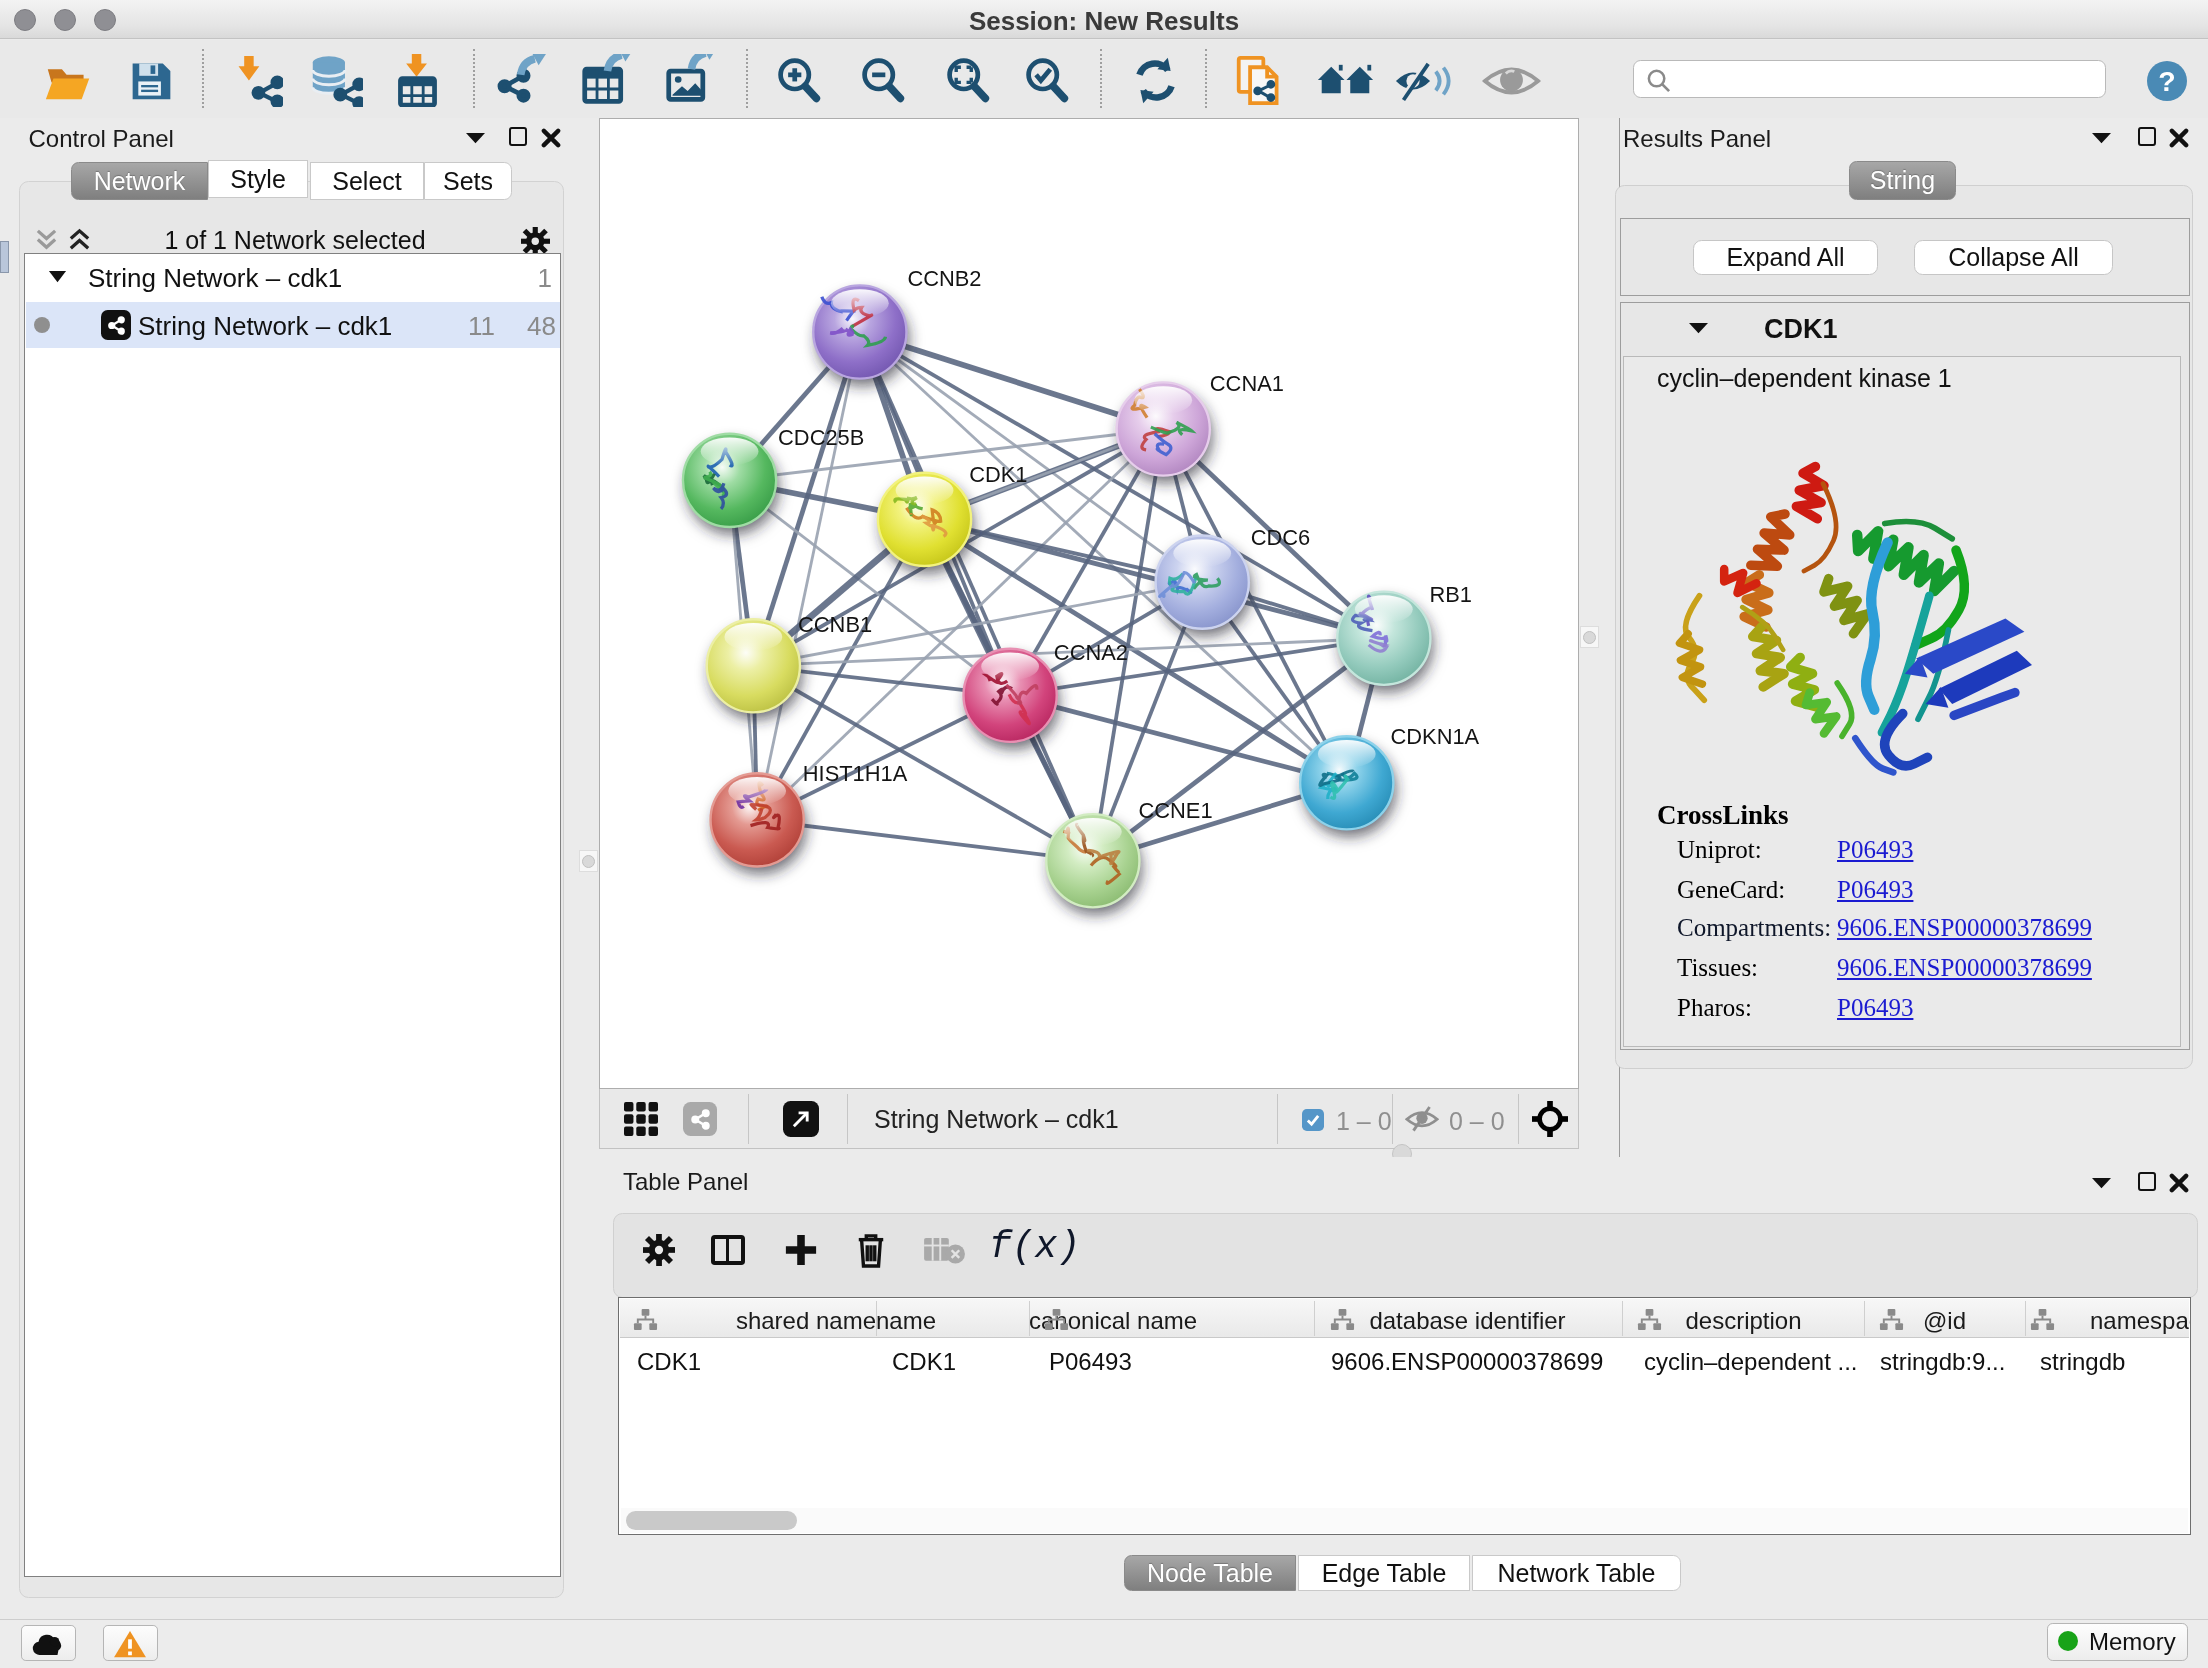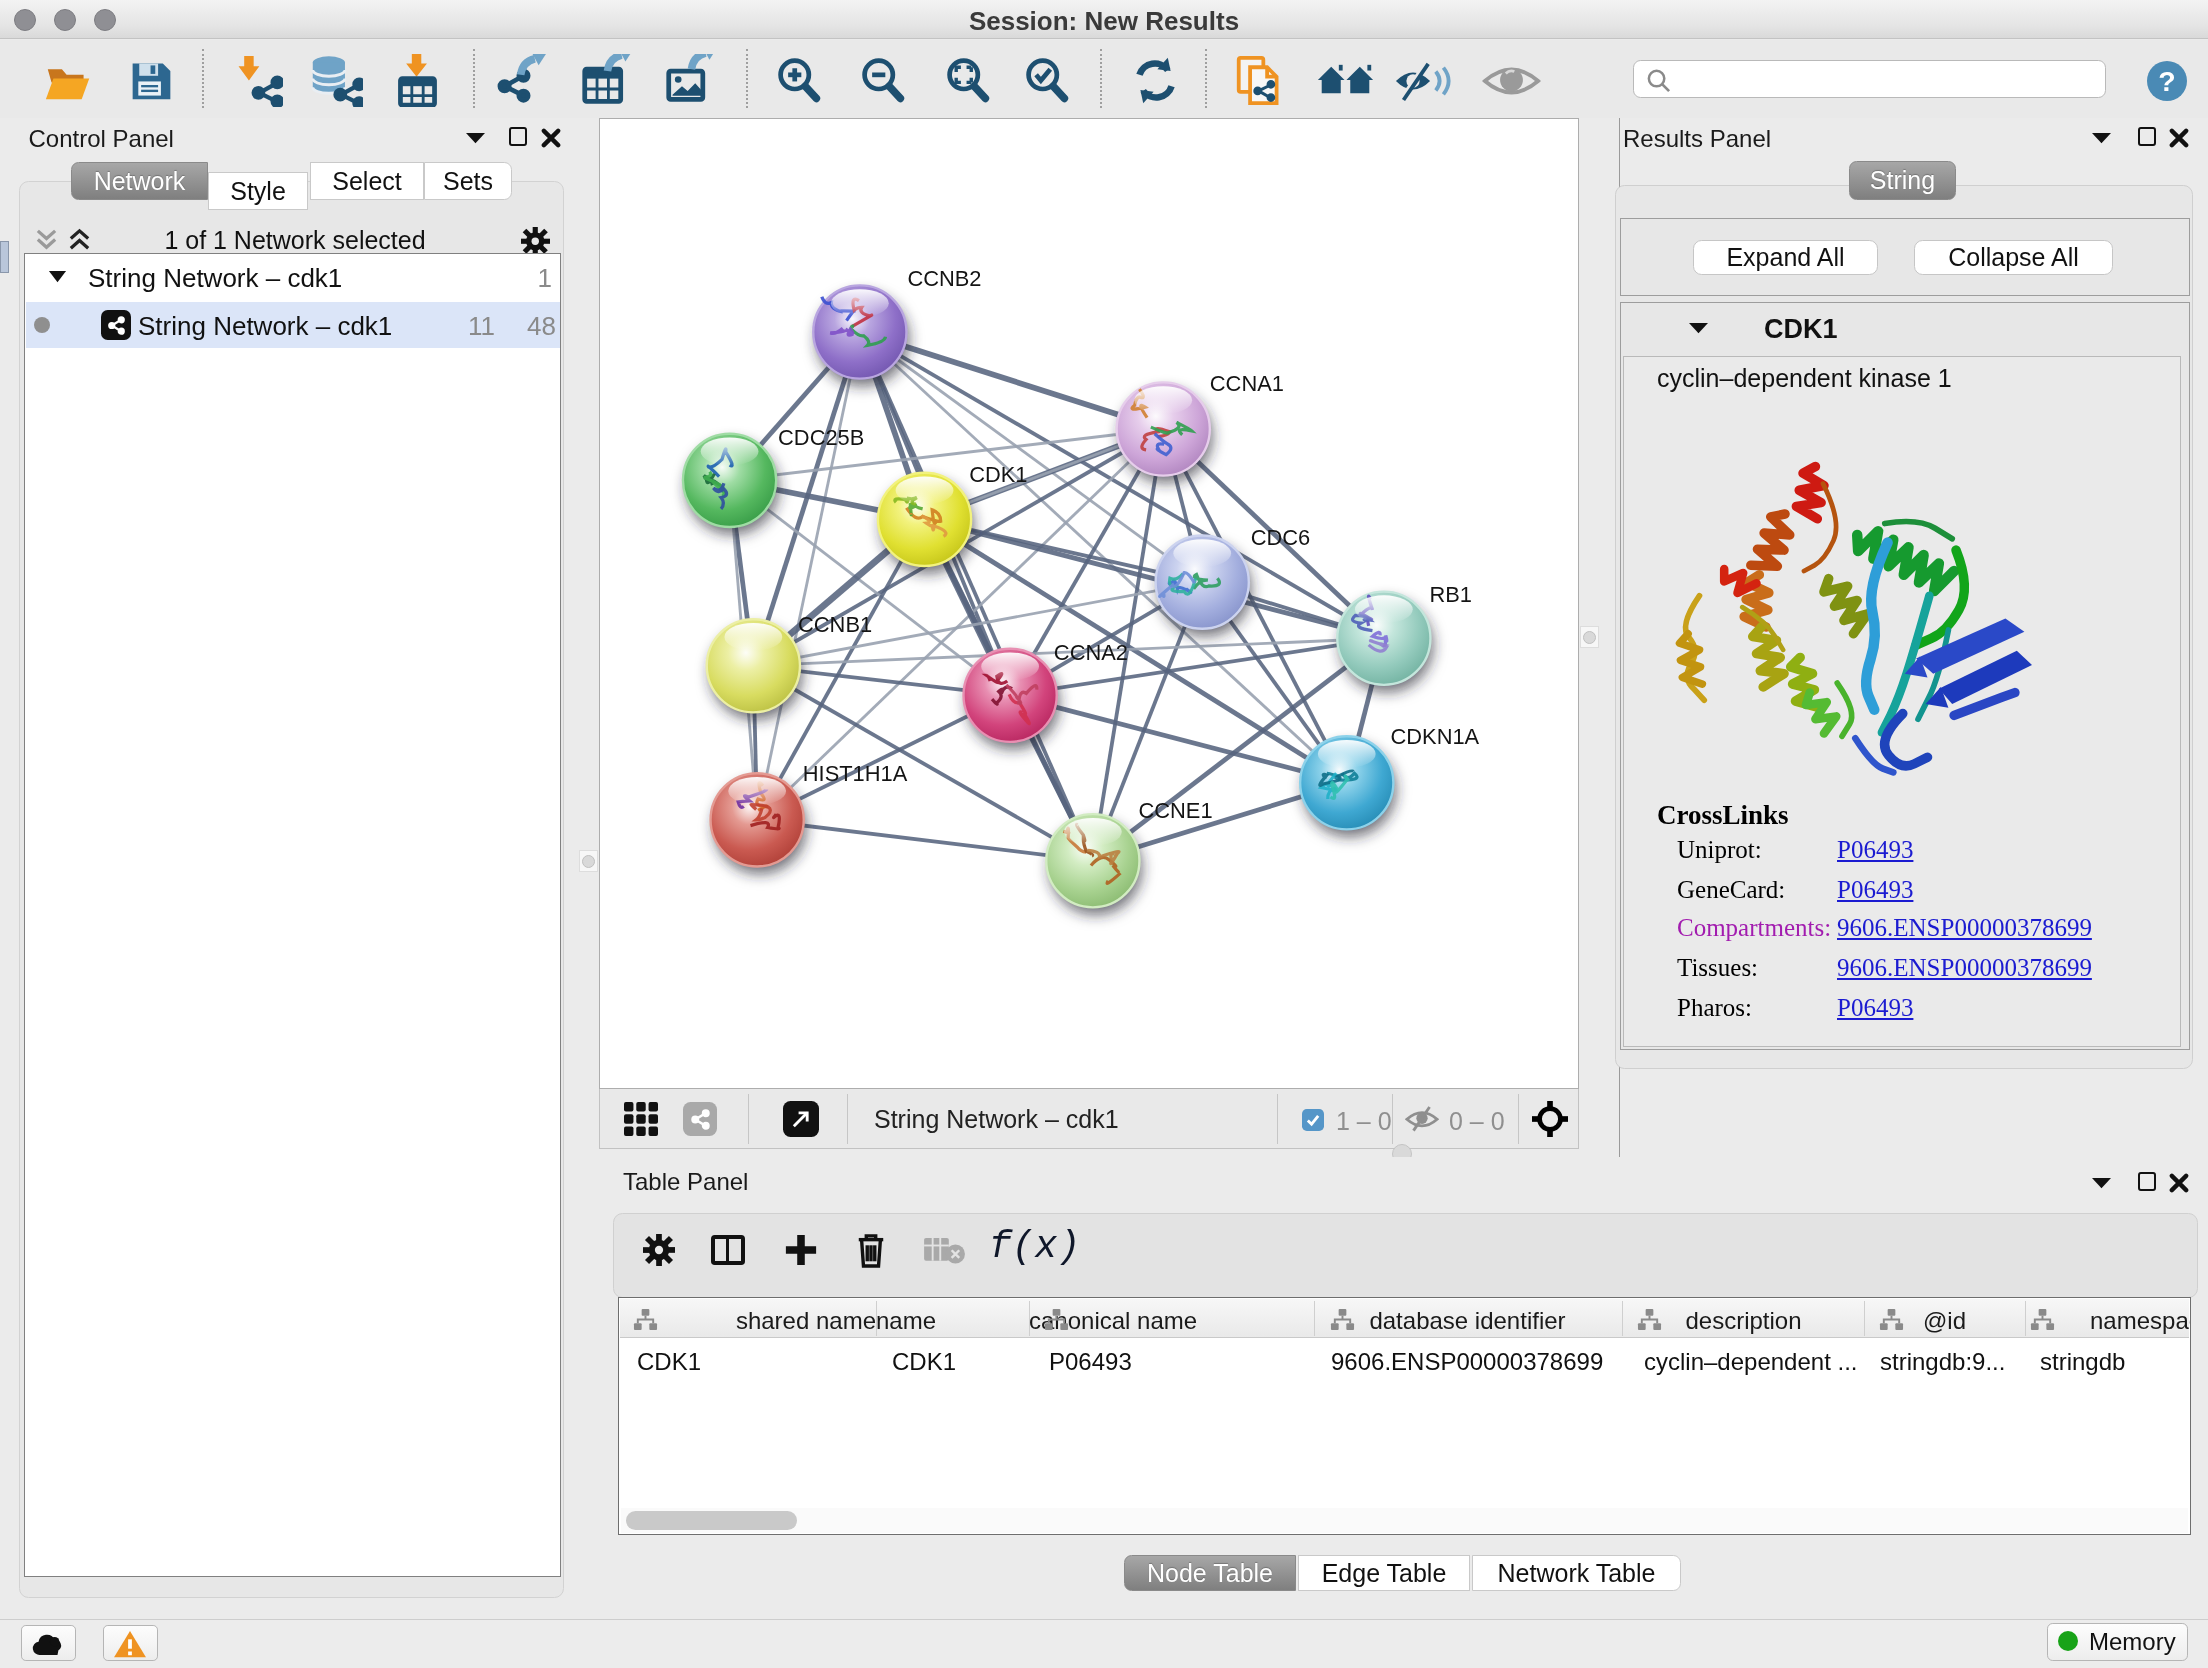--- a/index.html
+++ b/index.html
@@ -184,21 +184,21 @@
 <div class="abs panelhead" style="left:28.5px;top:125px">Control Panel</div>
 <svg class="abs" style="left:465px;top:131px" width="21" height="13.3" viewBox="0 0 22 14">
     <path d="M1 2 h20 L11 13 Z" fill="#111"></path>
   </svg>
 <div class="abs" style="left:509px;top:127px;width:18px;height:19px;border:2.9px solid #111;border-radius:2.9px"></div>
 <svg class="abs" style="left:541px;top:128px" width="20" height="20" viewBox="0 0 21 21">
     <path d="M3 3 L18 18 M18 3 L3 18" stroke="#111" stroke-width="4.6" stroke-linecap="round"></path>
   </svg>
 <div class="abs" style="left:19px;top:181px;width:545px;height:1417px;background:#e7e7e7;border:1px solid #d2d2d2;border-radius:9.5px"></div>
 <div class="tab tabsel" style="left:71px;top:162px;width:137px;height:38px;border-radius:7.6px 0 0 7.6px">Network</div>
-<div class="tab" style="left:208px;top:172px;width:100px;height:38px">Style</div>
+<div class="tab" style="left:208px;top:160px;width:100px;height:38px">Style</div>
 <div class="tab" style="left:310px;top:162px;width:114px;height:38px">Select</div>
 <div class="tab" style="left:424px;top:162px;width:88px;height:38px;border-radius:0 7.6px 7.6px 0">Sets</div>
 <svg class="abs" style="left:34px;top:228px" width="25" height="25" viewBox="0 0 26 26">
     <g fill="none" stroke="#9a9a9a" stroke-width="3.4">
       <path d="M4 3 l9 8 9 -8"></path>
       <path d="M4 12 l9 8 9 -8"></path>
     </g>
   </svg>
 <svg class="abs" style="left:67px;top:228px" width="25" height="25" viewBox="0 0 26 26">
     <g fill="none" stroke="#222" stroke-width="3.4">
@@ -591,21 +591,21 @@
     <path d="M284 244 l-16 18 24 4 Z" fill="#1d3abc"></path>
     <path d="M298 274 Q335 260 348 255 L362 250" fill="none" stroke="#2a46c4" stroke-width="10" stroke-linecap="round"></path>
     <path d="M244 272 Q216 300 229 316 Q242 332 256 325 L270 318" fill="none" stroke="#1f44bb" stroke-width="10" stroke-linecap="round"></path>
     <path d="M194 298 Q212 326 223 330 L234 334" fill="none" stroke="#2f55cc" stroke-width="7" stroke-linecap="round"></path>
   </svg>
 <div class="abs" style="left:1657px;top:800px;font-family:'Liberation Serif',serif;font-size:27px;font-weight:700;color:#000">CrossLinks</div>
 <div class="abs" style="left:1677px;top:836px;font-family:Liberation Serif, serif;font-size:25px;color:#000">Uniprot:</div>
 <div class="abs" style="left:1837px;top:836px;font-family:'Liberation Serif',serif;font-size:25px"><a class="lnk">P06493</a></div>
 <div class="abs" style="left:1677px;top:876px;font-family:'Liberation Serif',serif;font-size:25px;color:#000">GeneCard:</div>
 <div class="abs" style="left:1837px;top:876px;font-family:'Liberation Serif',serif;font-size:25px"><a class="lnk">P06493</a></div>
-<div class="abs" style="left:1677px;top:914px;font-family:'Liberation Serif',serif;font-size:25px;color:#a21caf">Compartments:</div>
+<div class="abs" style="left:1677px;top:914px;font-family:'Liberation Serif',serif;font-size:25px;color:#0f172a">Compartments:</div>
 <div class="abs" style="left:1837px;top:914px;font-family:'Liberation Serif',serif;font-size:25px"><a class="lnk">9606.ENSP00000378699</a></div>
 <div class="abs" style="left:1677px;top:954px;font-family:'Liberation Serif',serif;font-size:25px;color:#000">Tissues:</div>
 <div class="abs" style="left:1837px;top:954px;font-family:'Liberation Serif',serif;font-size:25px"><a class="lnk">9606.ENSP00000378699</a></div>
 <div class="abs" style="left:1677px;top:994px;font-family:'Liberation Serif',serif;font-size:25px;color:#000">Pharos:</div>
 <div class="abs" style="left:1837px;top:994px;font-family:'Liberation Serif',serif;font-size:25px"><a class="lnk">P06493</a></div>
 <div class="abs" style="left:567px;top:1157px;width:1642px;height:462px;background:#ebebeb"></div>
 <div class="abs panelhead" style="left:623px;top:1168px">Table Panel</div>
 <svg class="abs" style="left:2091px;top:1176px" width="21" height="13.3" viewBox="0 0 22 14">
     <path d="M1 2 h20 L11 13 Z" fill="#111"></path>
   </svg>

